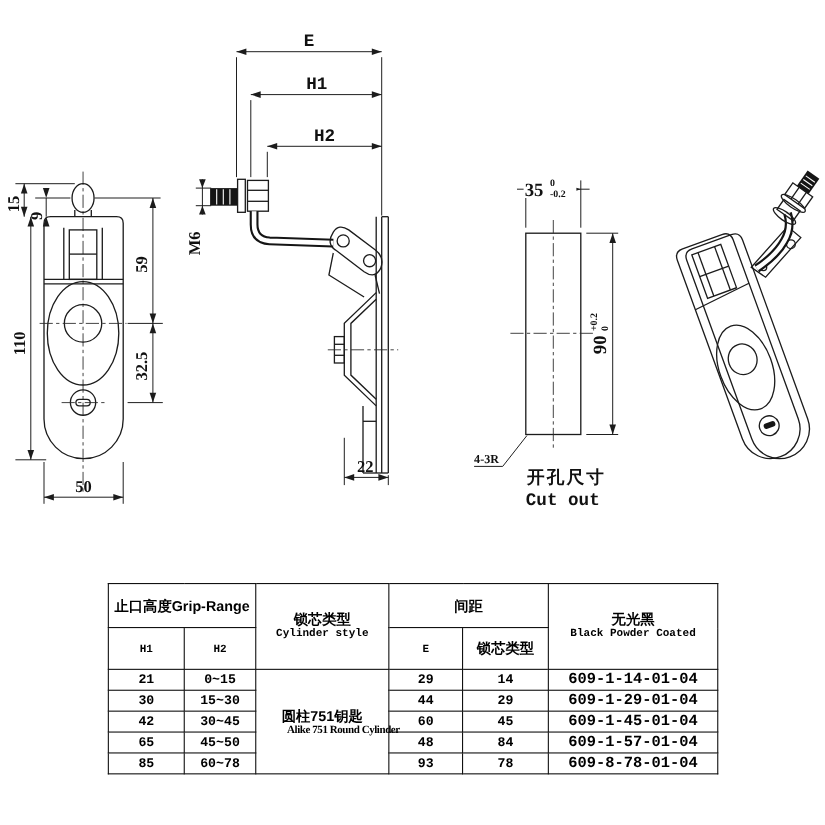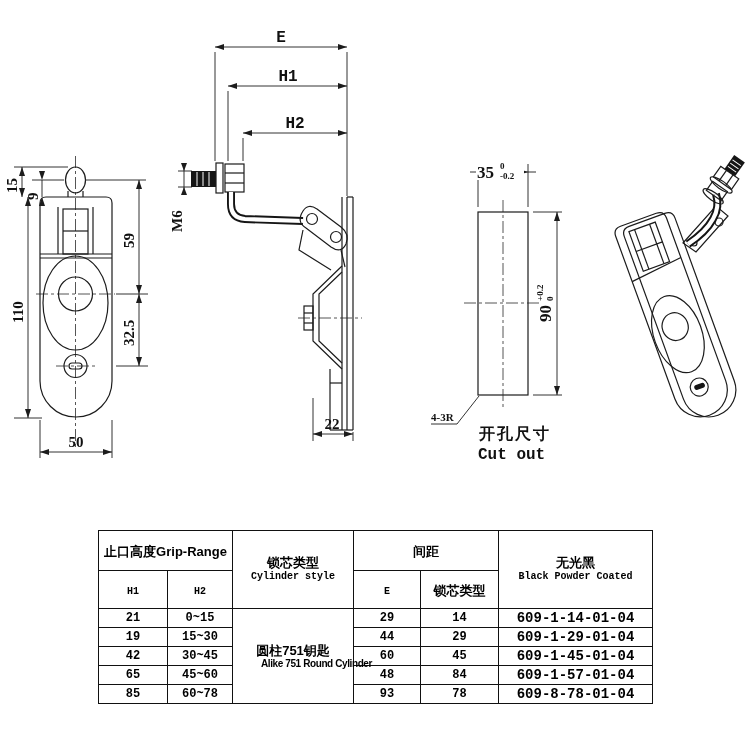--- a/index.html
+++ b/index.html
@@ -18,21 +18,21 @@
   .small{font-size:11px;}
   
   #spec{position:absolute;left:98px;top:530px;width:554px;border-collapse:collapse;
         table-layout:fixed;color:#000;border-radius:31px;}
   #spec td{border:1.6px solid #111;text-align:center;vertical-align:middle;padding:0;
            overflow:visible;white-space:nowrap;}
   .hcn{font-size:13px;font-weight:bold;line-height:15px;}
   .hen{font-family:"Liberation Mono","DejaVu Sans Mono",monospace;font-size:10px;font-weight:bold;line-height:14px;}
   .num{font-family:"Liberation Mono","DejaVu Sans Mono",monospace;font-size:12px;font-weight:bold;}
   .part{font-family:"Liberation Mono","DejaVu Sans Mono",monospace;font-size:14px;font-weight:bold;}
-  .cylen{font-family:Liberation Sans, sans-serif;font-size:10px;font-weight:bold;letter-spacing:-0.4px;margin-left:28px;}
+  .cylen{font-family:Liberation Serif, serif;font-size:10px;font-weight:bold;letter-spacing:-0.4px;margin-left:28px;}
   .rh1{height:40px;} .rh2{height:38px;} .rb{height:19px;padding-left:42px;}
 </style>
 </head>
 <body>
 
 <div id="stage">
 
 <svg width="750" height="750" viewBox="0 0 750 750">
 
   <g>
@@ -257,36 +257,36 @@
     <td class="num">0~15</td>
     <td rowspan="5">
       <div class="hcn">圆柱751钥匙</div>
       <div class="cylen">Alike 751 Round Cylinder</div>
     </td>
     <td class="num">29</td>
     <td class="num">14</td>
     <td class="part">609-1-14-01-04</td>
   </tr>
   <tr class="rb">
-    <td class="num">19</td>
+    <td class="num">30</td>
     <td class="num">15~30</td>
     <td class="num">44</td>
     <td class="num">29</td>
     <td class="part">609-1-29-01-04</td>
   </tr>
   <tr class="rb">
     <td class="num">42</td>
     <td class="num">30~45</td>
     <td class="num">60</td>
     <td class="num">45</td>
     <td class="part">609-1-45-01-04</td>
   </tr>
   <tr class="rb">
     <td class="num">65</td>
-    <td class="num">45~60</td>
+    <td class="num">45~50</td>
     <td class="num">48</td>
     <td class="num">84</td>
     <td class="part">609-1-57-01-04</td>
   </tr>
   <tr class="rb">
     <td class="num">85</td>
     <td class="num">60~78</td>
     <td class="num">93</td>
     <td class="num">78</td>
     <td class="part">609-8-78-01-04</td>

